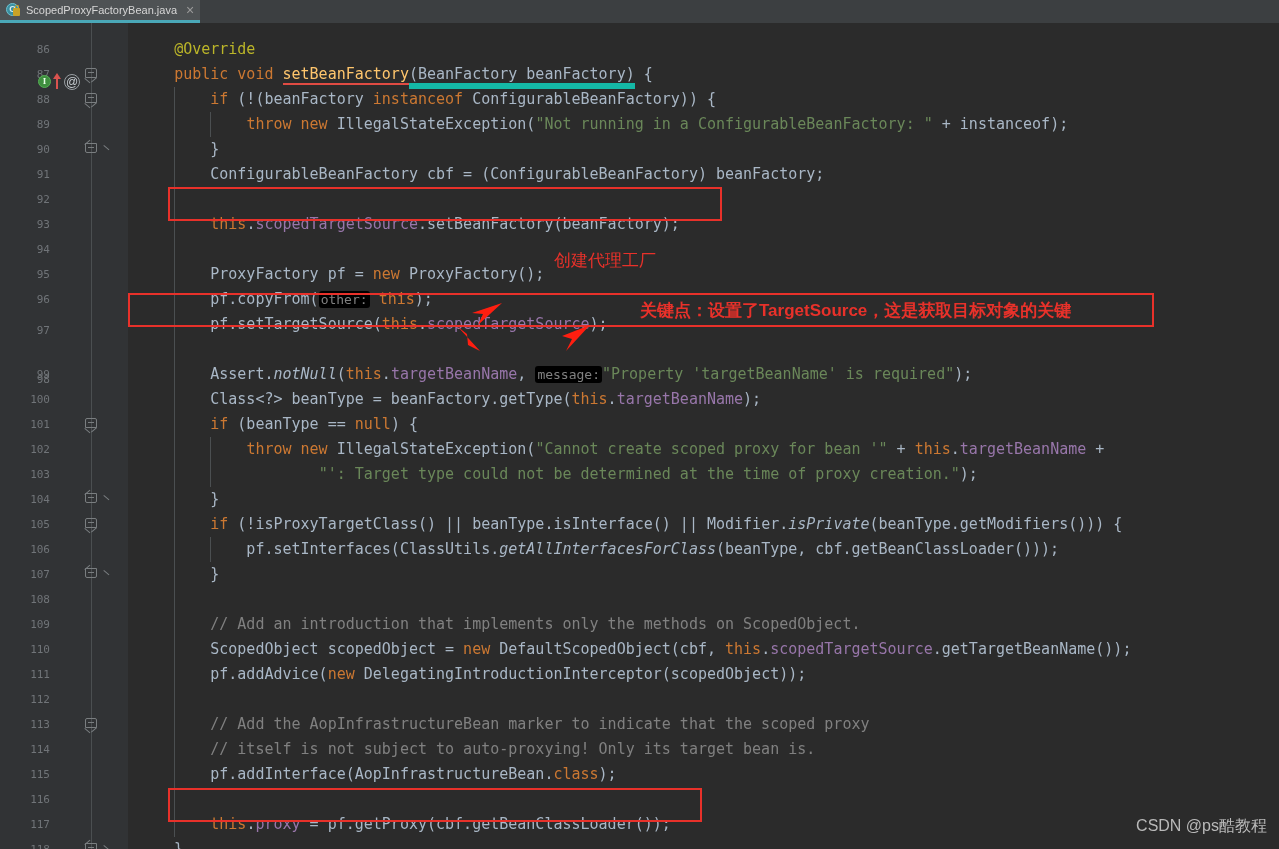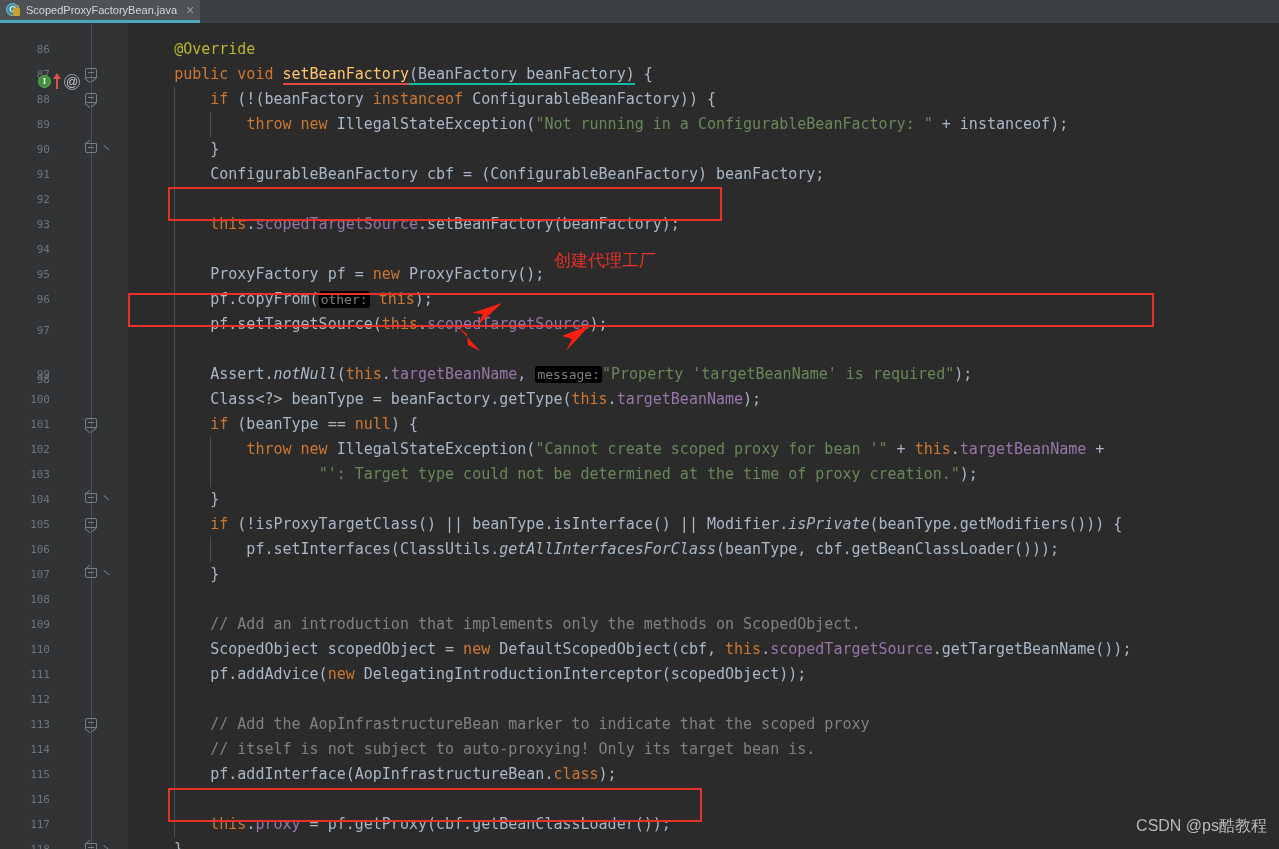--- a/index.html
+++ b/index.html
@@ -161,21 +161,21 @@
   .cmt     { color: #808080; }
   .fld     { color: #9876aa; }
   .ann     { color: #bbb529; }
   .def     { color: #a9b7c6; }
   .ital    { font-style: italic; }
   .hintbg  {
     background: #000000; color: #808080; border-radius: 3px;
     padding: 1px 2px; font-size: 13px;
   }
   .ulmethod { color: #ffc66d; border-bottom: 2px solid #e04b43; }
-  .ulplain  { color: #a9b7c6; border-bottom: 2px solid #14b8a6; }
+  .ulplain  { color: #a9b7c6; border-bottom: 6px solid #14b8a6; }
 
   
   .redbox {
     position: absolute; border: 2px solid #e8312a; pointer-events: none;
   }
   .cn-ann {
     position: absolute;
     font-family: "Liberation Sans", sans-serif;
     color: #e8312a; font-weight: bold; white-space: nowrap;
   }
@@ -360,20 +360,21 @@
   </div>
 
   <div class="redbox" style="left:168px; top:164px; width:554px; height:34px;"></div>
 
   <div class="redbox" style="left:128px; top:270px; width:1026px; height:34px;"></div>
 
   <div class="redbox" style="left:168px; top:765px; width:534px; height:34px;"></div>
 
   <div class="cn-plain" style="left:554px; top:226px; font-size:17px;">创建代理工厂</div>
 
+  <div class="cn-ann" style="left:640px; top:276px; font-size:17px; line-height:24px;">关键点：设置了TargetSource，这是获取目标对象的关键</div>
 
   <svg class="arrow" style="left:470px; top:278px;" width="34" height="26" viewBox="0 0 34 26">
     <polygon points="32,2 8,24 13,13 2,12" fill="#ff1e10"></polygon>
   </svg>
   <svg class="arrow" style="left:450px; top:302px;" width="34" height="28" viewBox="0 0 34 28">
     <polygon points="8,2 30,26 18,20 17,9" fill="#ff1e10"></polygon>
   </svg>
   <svg class="arrow" style="left:560px; top:300px;" width="36" height="30" viewBox="0 0 36 30">
     <polygon points="30,2 6,28 12,16 2,13" fill="#ff1e10"></polygon>
   </svg>

